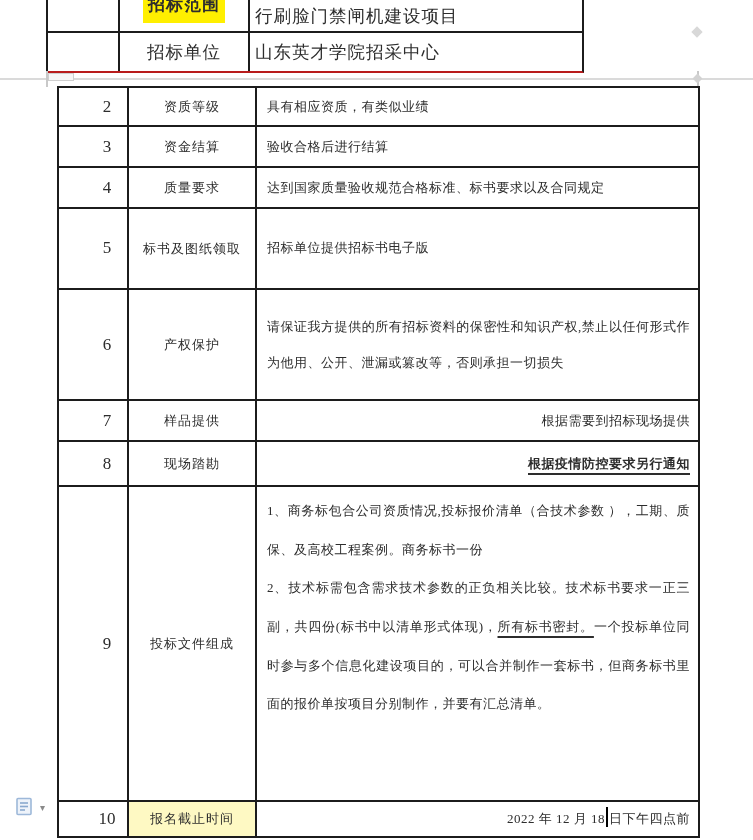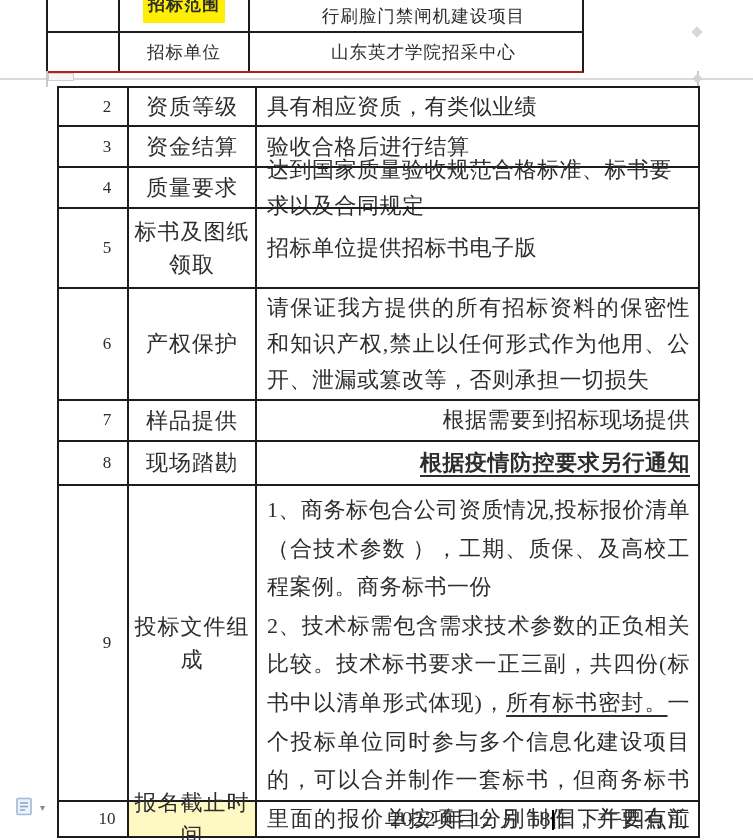--- a/index.html
+++ b/index.html
@@ -16,21 +16,21 @@
   }
   .t1 .row{display:flex;box-sizing:border-box;}
   .t1 .rowA{height:33px;border-bottom:2px solid #1c1c1c;}
   .t1 .rowB{height:38px;}
   .t1 .c-num{width:70px;box-sizing:border-box;}
   .t1 .c-label{
     width:132px;box-sizing:border-box;border-left:2px solid #1c1c1c;border-right:2px solid #1c1c1c;
     display:flex;align-items:center;justify-content:center;position:relative;overflow:hidden;
     font-size:17.5px;
   }
-  .t1 .c-content{flex:1;display:flex;align-items:center;padding-left:23px;font-size:17.5px;letter-spacing:1px;justify-content:center;}
+  .t1 .c-content{flex:1;display:flex;align-items:center;padding-left:5px;font-size:17.5px;letter-spacing:1px;}
   .hl-clip{
     position:absolute;top:-14px;left:50%;transform:translateX(-50%);
     background:#ffef00;font-weight:bold;padding:2px 5px;white-space:nowrap;font-size:17px;
   }
   
   .split-line{position:absolute;left:0;top:78px;width:753px;height:2px;background:#dadada;}
   .split-tick-l{position:absolute;left:46px;top:71px;width:2px;height:16px;background:#c9c9c9;}
   .split-handle-l{position:absolute;left:48px;top:73px;width:24px;height:6px;border:1px solid #cfcfcf;background:#f6f6f6;}
   .split-tick-r{position:absolute;left:697px;top:71px;width:2px;height:16px;background:#c9c9c9;}
   .split-diamond-r{position:absolute;left:694px;top:75px;width:7px;height:7px;background:#d2d2d2;transform:rotate(45deg);}
@@ -44,25 +44,25 @@
   .t2 .row:first-child{border-top:none;}
   .h39{height:37px;}.h41{height:41px;}.h81{height:81px;}.h112{height:112px;}
   .h45{height:45px;}.h316{height:316px;}.h36{height:36px;}
   .c-num{
     width:68px;box-sizing:border-box;display:flex;align-items:center;justify-content:center;
     padding-left:28px;font-size:17px;
   }
   .c-label{
     width:130px;box-sizing:border-box;border-left:2px solid #1c1c1c;border-right:2px solid #1c1c1c;
     display:flex;align-items:center;justify-content:center;text-align:center;
-    font-size:22px;padding:0 5px;line-height:33px;letter-spacing:1px;
+    font-size:13px;padding:0 5px;line-height:33px;letter-spacing:1px;
   }
   .c-content{
     flex:1;box-sizing:border-box;display:flex;align-items:center;
-    padding:2px 8px 2px 10px;font-size:22px;line-height:36px;letter-spacing:0.5px;
+    padding:2px 8px 2px 10px;font-size:13px;line-height:36px;letter-spacing:0.5px;
   }
   .row.center .c-content{justify-content:flex-end;}
   .bold-underline{
     font-weight:bold;text-decoration:underline;
     text-decoration-thickness:2px;text-underline-offset:5px;
   }
   .hl-cell{background:#fef9c3;}
   .longtext{display:block;padding-top:5px;}
   .longtext p{margin:0;text-align:justify;line-height:38.6px;}
   .useg{text-decoration:underline;text-decoration-thickness:1.5px;text-underline-offset:5px;}

